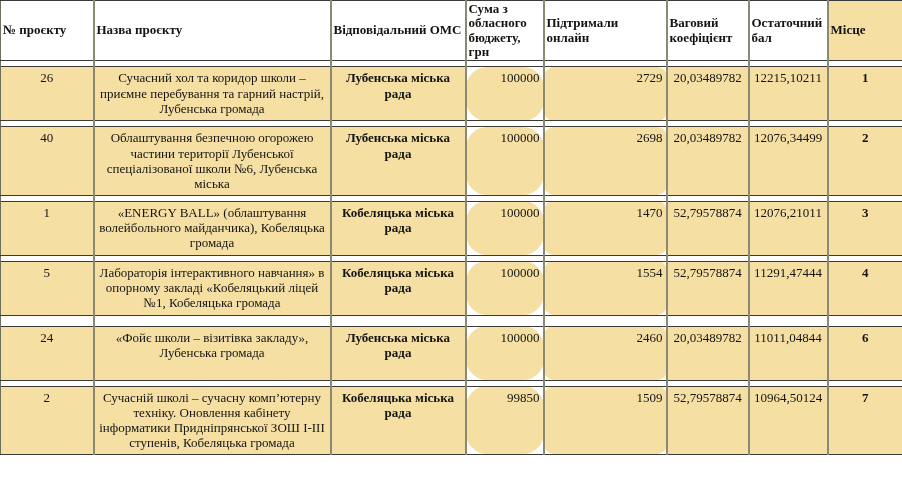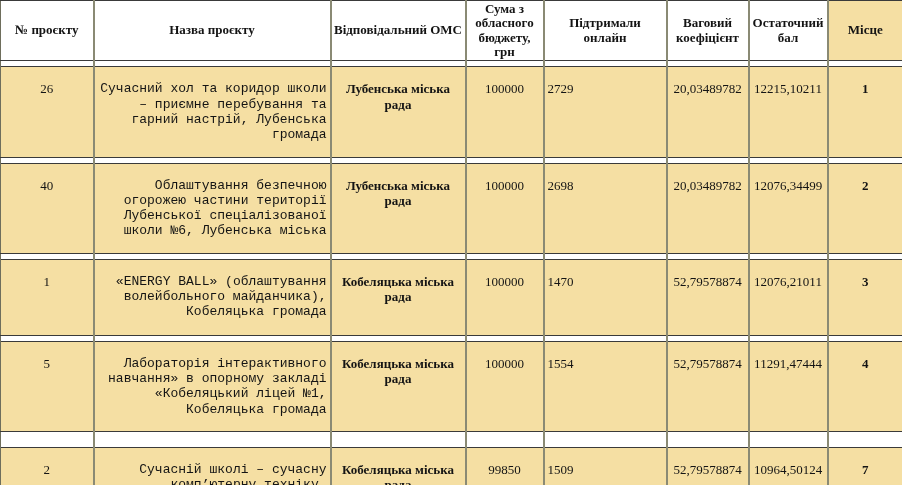--- a/index.html
+++ b/index.html
@@ -39,50 +39,50 @@
     overflow: hidden;
   }
   tr > *:first-child { border-left: 1px solid #6E6E5C; }
   tr > *:last-child  { border-right: 1px solid #6E6E5C; }
 
   thead th {
     background: var(--header-bg);
     border-top: 1px solid var(--line-border);
     border-bottom: 1px solid var(--line-border);
     font-weight: bold;
-    text-align: center;
+    text-align: left;
     vertical-align: middle;
     height: 40px;
     padding: 1px 2px;
     line-height: 1.1;
   }
   thead th.place-th { background: var(--row-bg); }
 
   tr.data-row td {
     background: var(--row-bg);
     border-top: 1px solid var(--line-border);
     border-bottom: 1px solid var(--line-border);
     height: 47px;
-    padding: 14px 3px;
+    padding: 3px 3px;
     line-height: 1.18;
     vertical-align: top;
   }
   tr.spacer-row td {
     background: #ffffff;
     height: 5px;
     padding: 0;
     border-top: none;
     border-bottom: none;
   }
 
   td.col-project_no  { text-align: center; vertical-align: middle; }
-  td.col-name        { text-align: right;   padding-left: 5px; padding-right: 5px; font-family: Liberation Mono, monospace; }
+  td.col-name        { text-align: center;   padding-left: 5px; padding-right: 5px; }
   td.col-oms         { text-align: center; font-weight: bold; }
-  td.col-budget      { text-align: center; }
-  td.col-online      { text-align: left; }
+  td.col-budget      { text-align: right; border-radius: 21px; }
+  td.col-online      { text-align: right; border-radius: 10px; }
   td.col-coefficient { text-align: center; margin-left: 8px; }
   td.col-score       { text-align: center; }
   td.col-place       { text-align: center; vertical-align: middle; font-weight: bold; }
 </style>
 </head>
 <body>
 
 <div class="table-wrap">
   <table>
     <colgroup>
@@ -201,20 +201,30 @@
         <tr class="spacer-row">
           <td></td>
           <td></td>
           <td></td>
           <td></td>
           <td></td>
           <td></td>
           <td></td>
           <td></td>
         </tr>
+        <tr class="data-row">
+          <td class="col-project_no">24</td>
+          <td class="col-name">«Фойє школи – візитівка закладу», Лубенська громада</td>
+          <td class="col-oms">Лубенська міська рада</td>
+          <td class="col-budget">100000</td>
+          <td class="col-online">2460</td>
+          <td class="col-coefficient">20,03489782</td>
+          <td class="col-score">11011,04844</td>
+          <td class="col-place">6</td>
+        </tr>
         <tr class="spacer-row">
           <td></td>
           <td></td>
           <td></td>
           <td></td>
           <td></td>
           <td></td>
           <td></td>
           <td></td>
         </tr>

